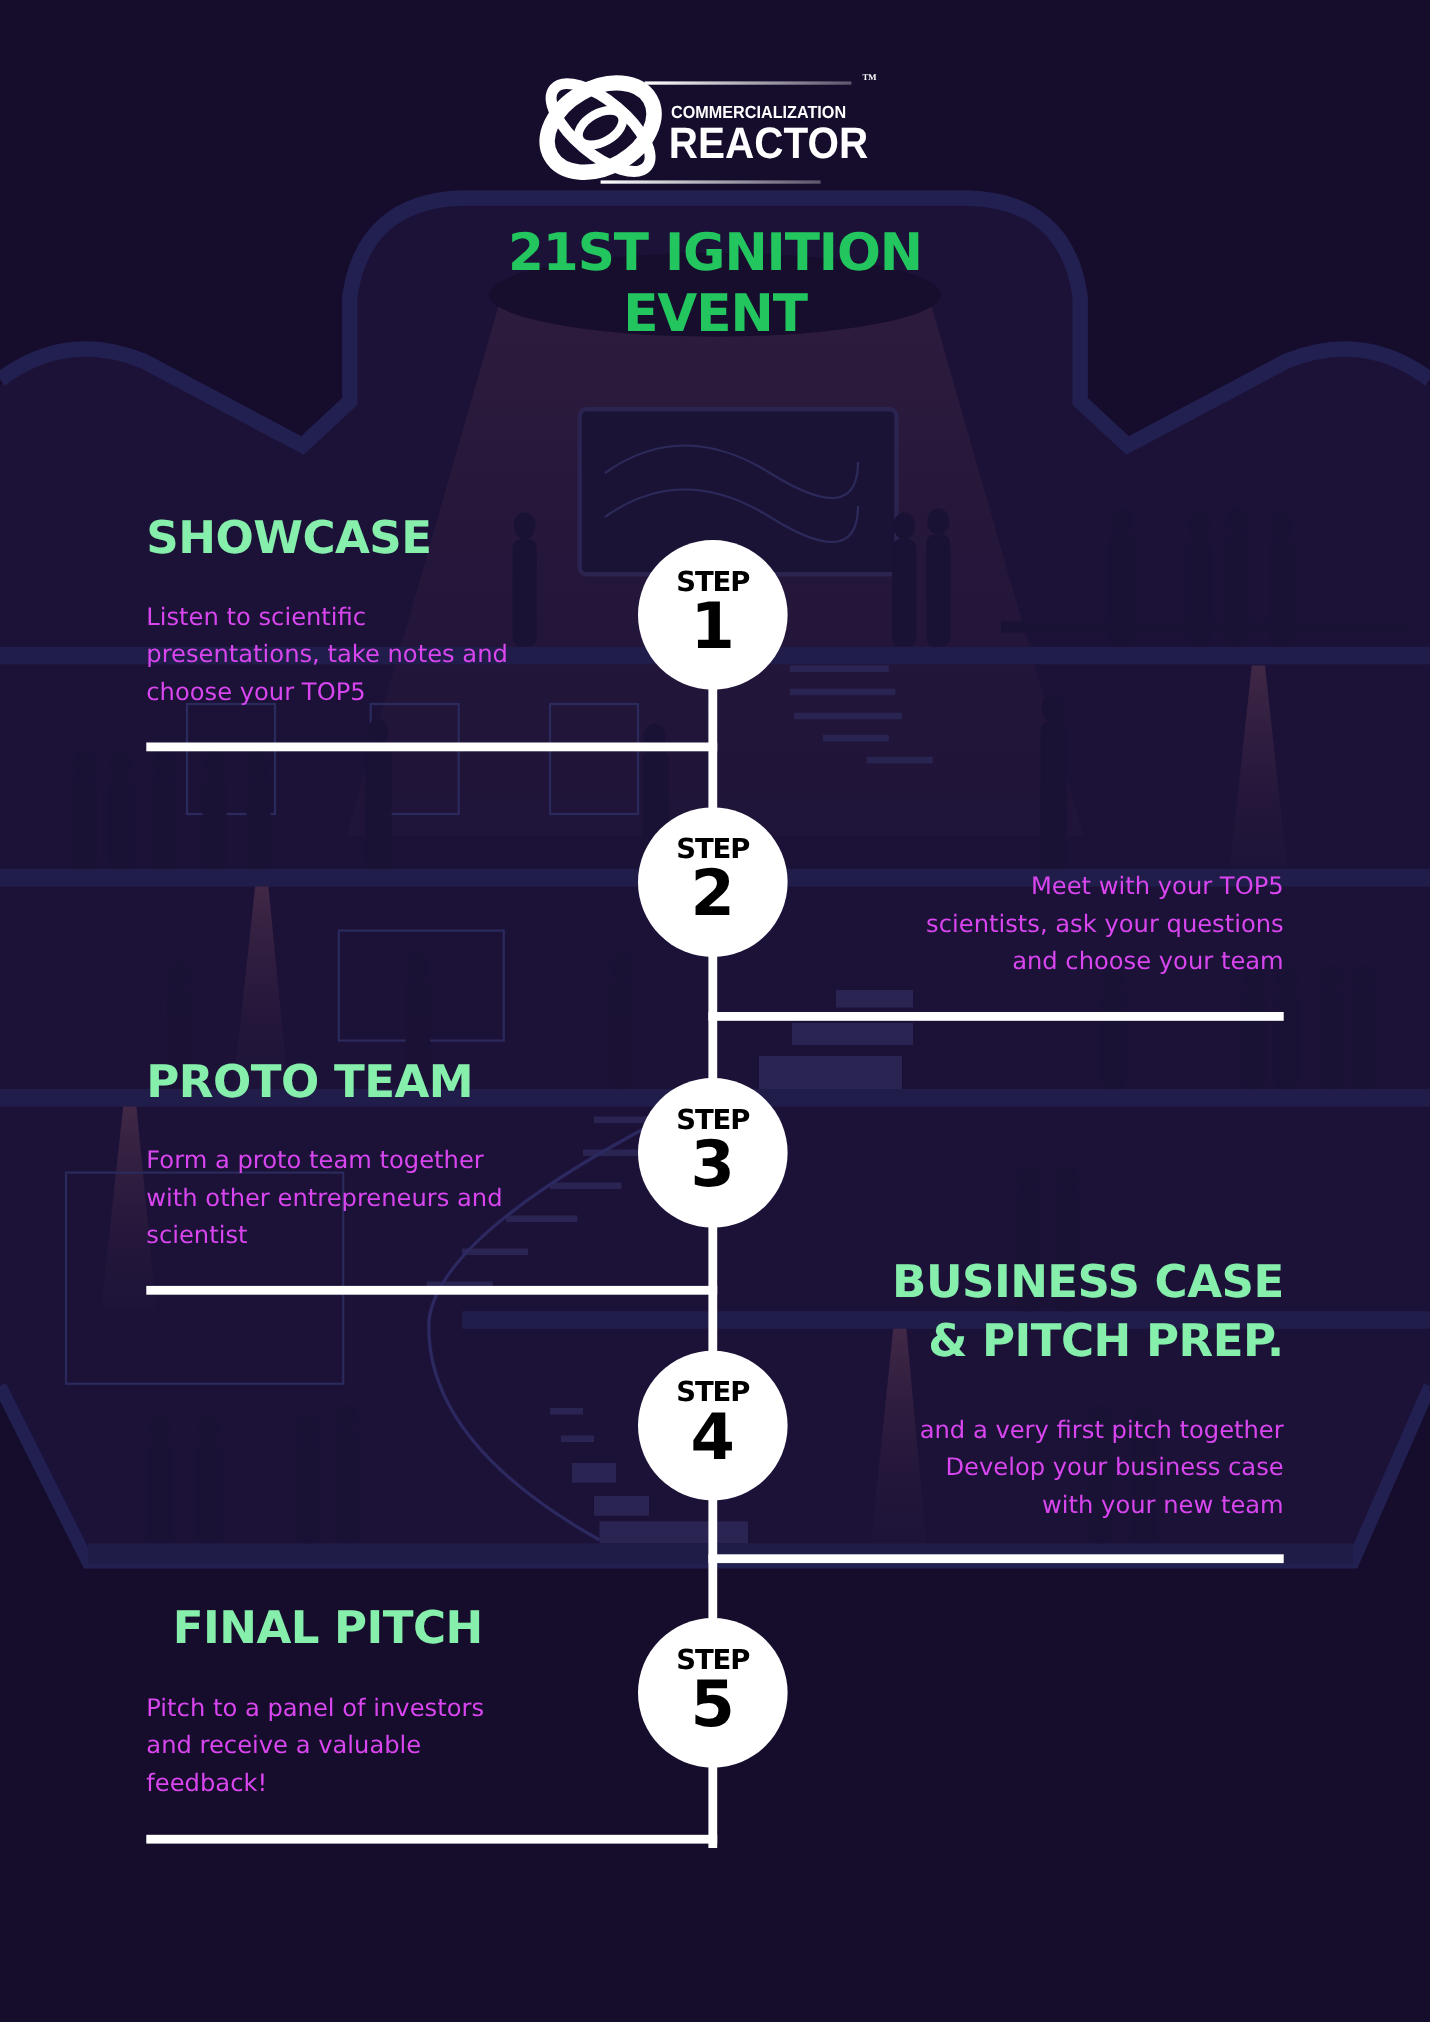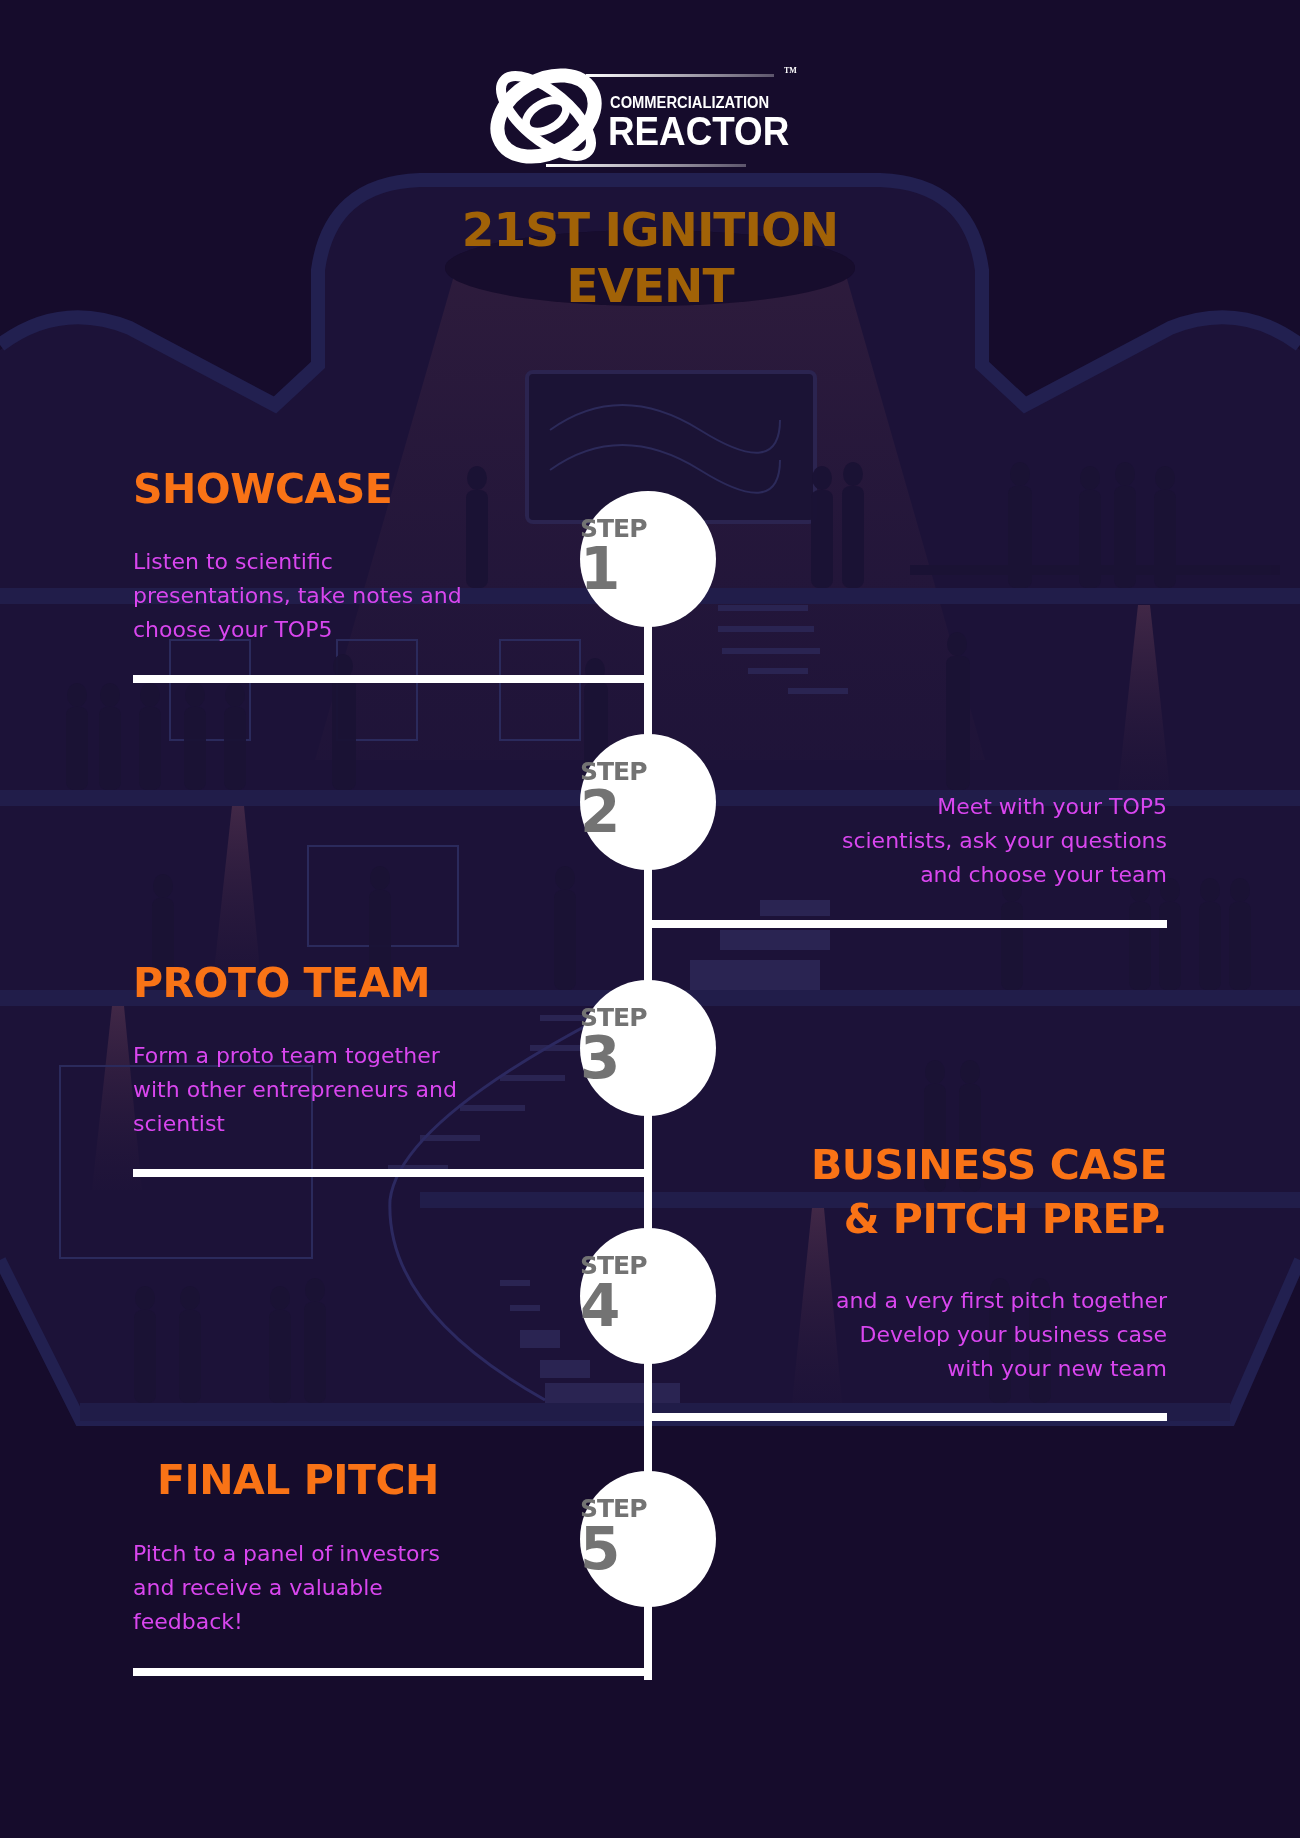--- a/index.html
+++ b/index.html
@@ -26,47 +26,47 @@
       transform: scaleX(0.92); transform-origin: left;
     }
     .logo-tm {
       position: absolute; left: 298px; top: 6px; color: #fff;
       font-family: Liberation Serif, serif; font-weight: bold; font-size: 8px;
     }
 
     
     .event-title {
       position: absolute; left: 350px; top: 202px; width: 600px; text-align: center;
-      color: #a16207; font-family: "DejaVu Sans", sans-serif; font-weight: bold;
+      color: #22c55e; font-family: "DejaVu Sans", sans-serif; font-weight: bold;
       font-size: 47px; line-height: 56px; letter-spacing: -1px;
     }
 
     
     .vline {
       position: absolute; left: 644px; width: 8px; background: #fff;
     }
     .hline { position: absolute; height: 8px; background: #fff; }
 
     .step-circle {
       position: absolute; width: 136px; height: 136px; border-radius: 50%;
-      background: #fff; color: #737373;
+      background: #fff; text-align: center; color: #000000;
     }
     .step-word {
       position: absolute; left: 0; width: 100%; top: 24px;
       font-family: "DejaVu Sans", sans-serif; font-weight: bold; font-size: 25px;
       letter-spacing: -1px; line-height: 28px;
     }
     .step-num {
       position: absolute; left: 0; width: 100%; top: 46px;
       font-family: "DejaVu Sans", sans-serif; font-weight: bold; font-size: 58px;
       line-height: 64px;
     }
 
     .step-title {
-      position: absolute; color: #f97316; font-family: "DejaVu Sans", sans-serif;
+      position: absolute; color: #86efac; font-family: "DejaVu Sans", sans-serif;
       font-weight: bold; font-size: 41px; line-height: 54px; letter-spacing: -0.5px;
       white-space: nowrap;
     }
     .step-desc {
       position: absolute; color: #d946ef; font-family: "DejaVu Sans", sans-serif;
       font-size: 22px; line-height: 34px; white-space: nowrap;
     }
     .left-col { left: 133px; text-align: left; }
     .right-col { right: 133px; text-align: right; }
   </style>

